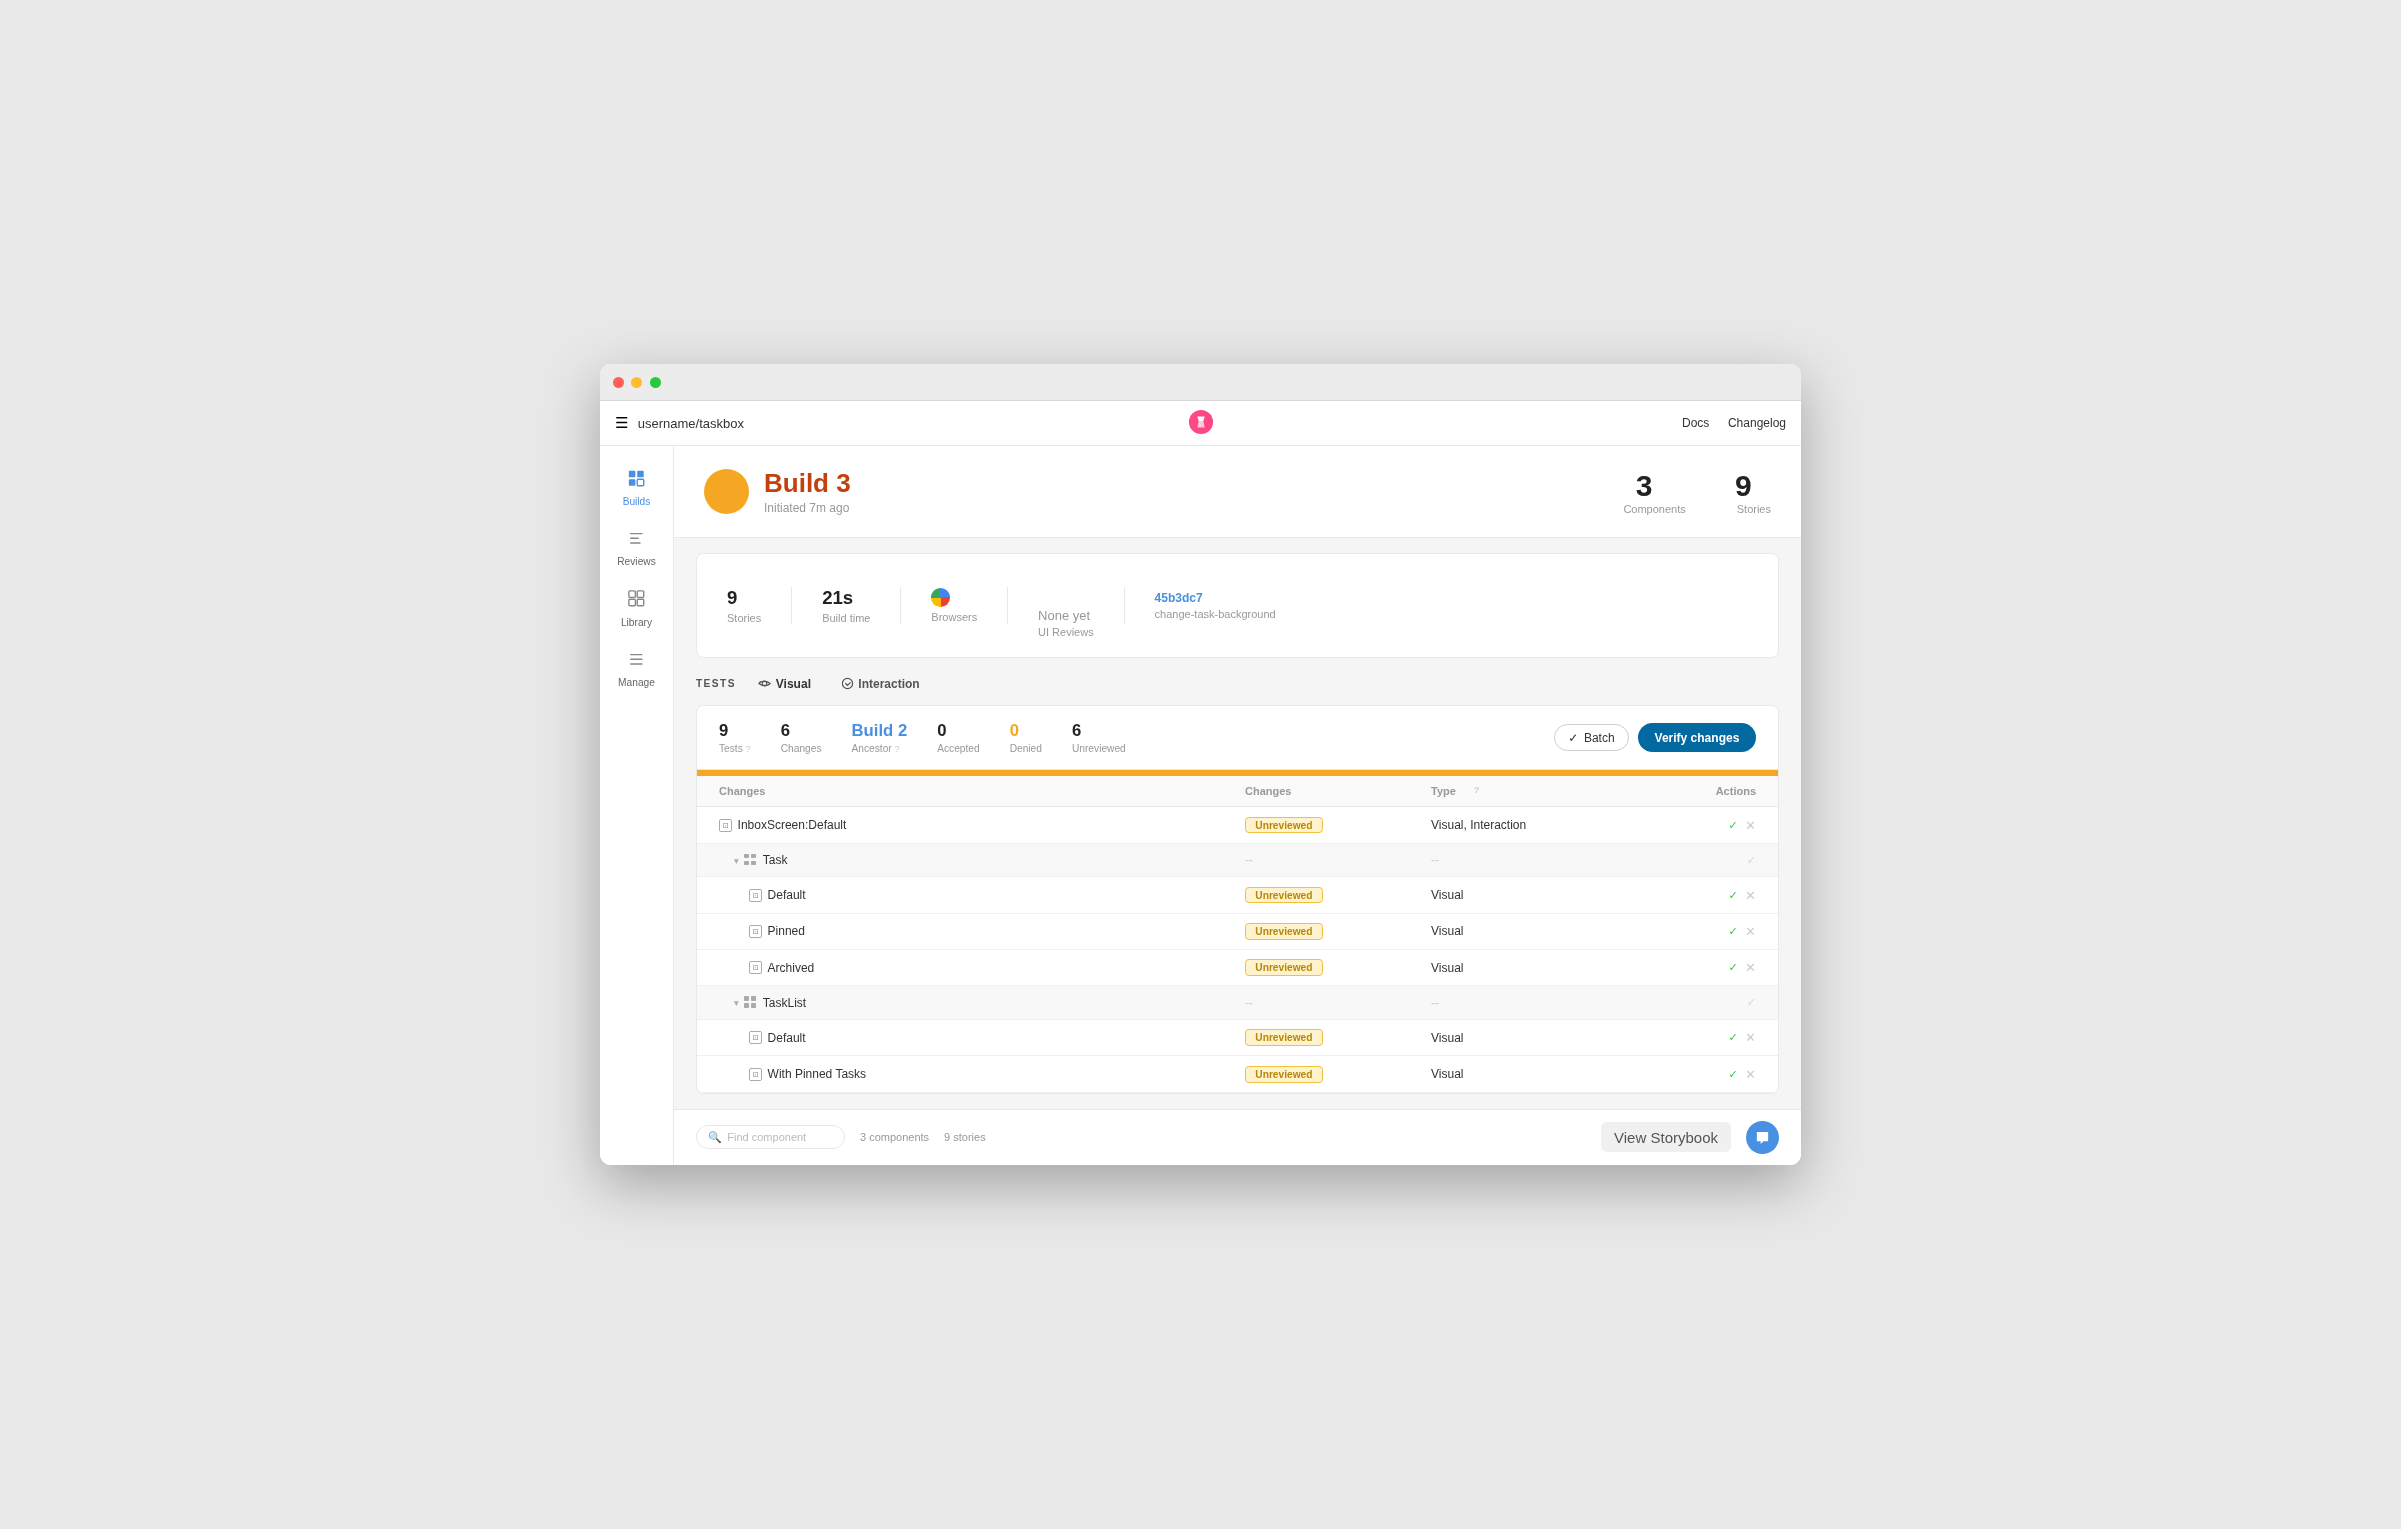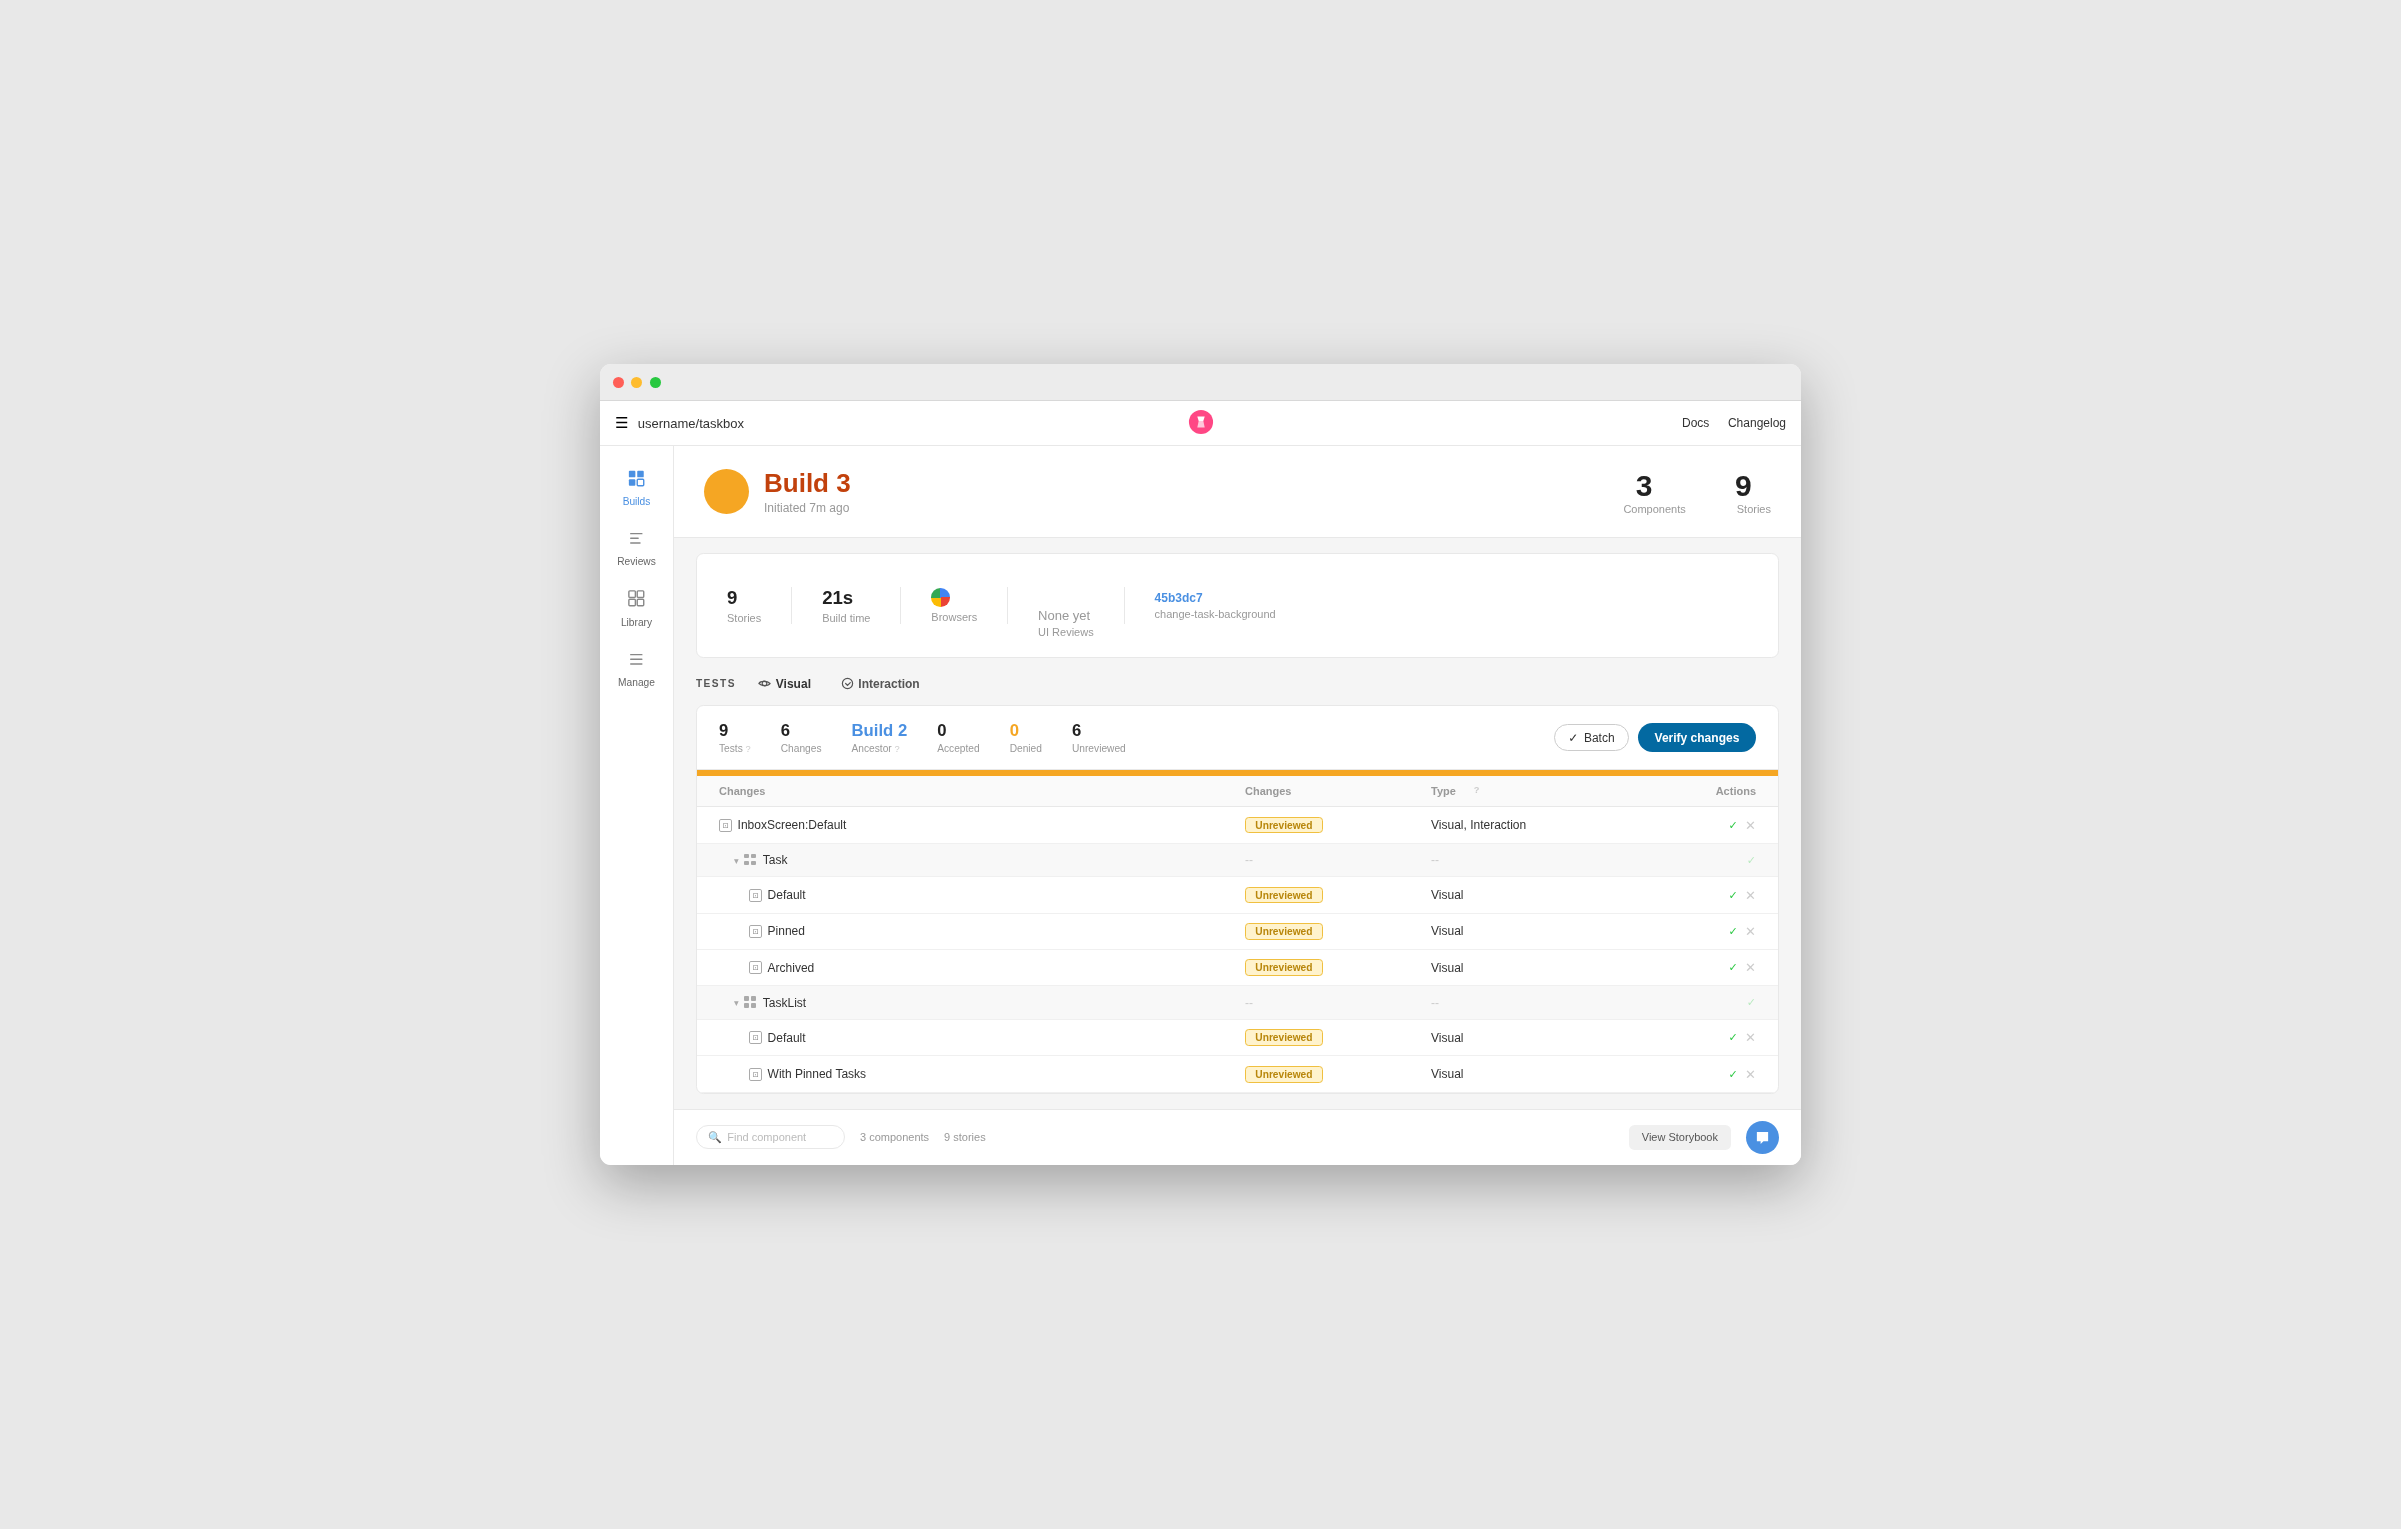--- a/index.html
+++ b/index.html
@@ -255,21 +255,21 @@
       background: #fff;
       width: 149px;
     }
     .footer-info { font-size: 11px; color: #999; }
     .btn-storybook {
       margin-left: auto;
       background: #f0f0f0;
       border: none;
       padding: 6.5px 13px;
       border-radius: 5.6px;
-      font-size: 11px;
+      font-size: 15px;
       cursor: pointer;
       color: #555;
     }
     .chat-btn {
       width: 33px; height: 33px;
       background: #4a90e2;
       border-radius: 50%;
       display: flex;
       align-items: center;
       justify-content: center;

